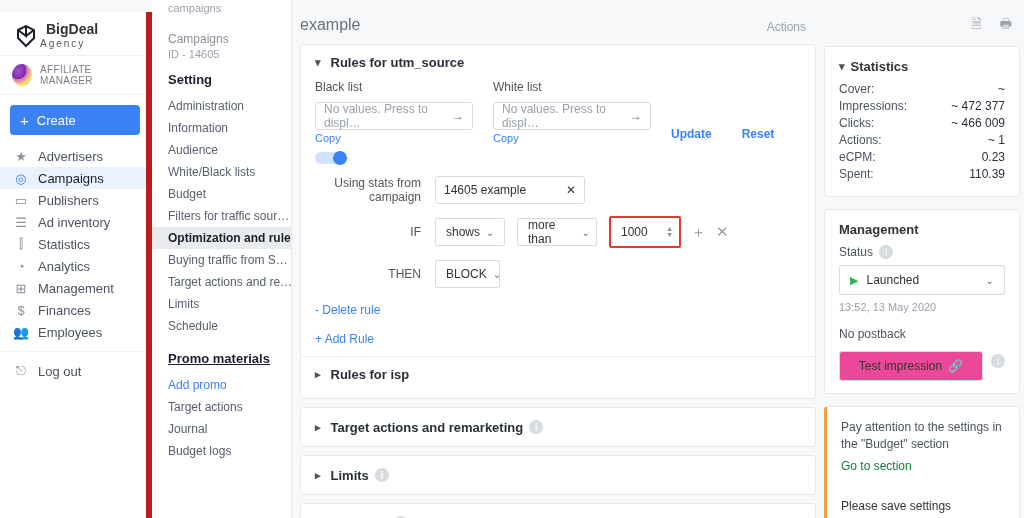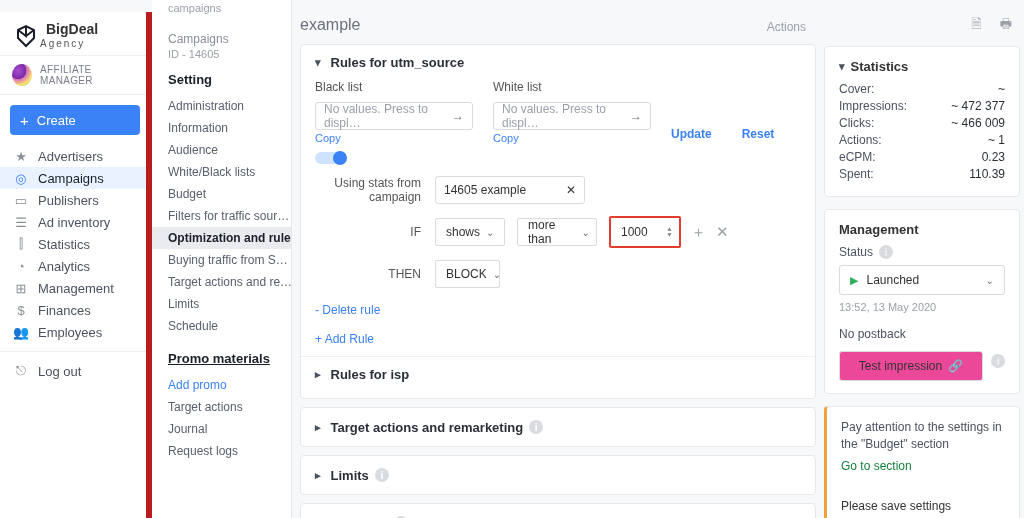--- a/index.html
+++ b/index.html
@@ -405,21 +405,21 @@
     <li>Target actions and re…</li>
     <li>Limits</li>
     <li>Schedule</li>
   </ul>
 
   <div class="head" style="margin-top:14px;text-decoration:underline;">Promo materials</div>
   <ul>
     <li class="link">Add promo</li>
     <li>Target actions</li>
     <li>Journal</li>
-    <li>Request logs</li>
+    <li>Budget logs</li>
   </ul>
 </div>
 
 <div class="main">
   <div class="main-top">
     <div class="main-title">example</div>
     <div class="main-actions">
       <span class="act">Actions</span>
     </div>
   </div>

